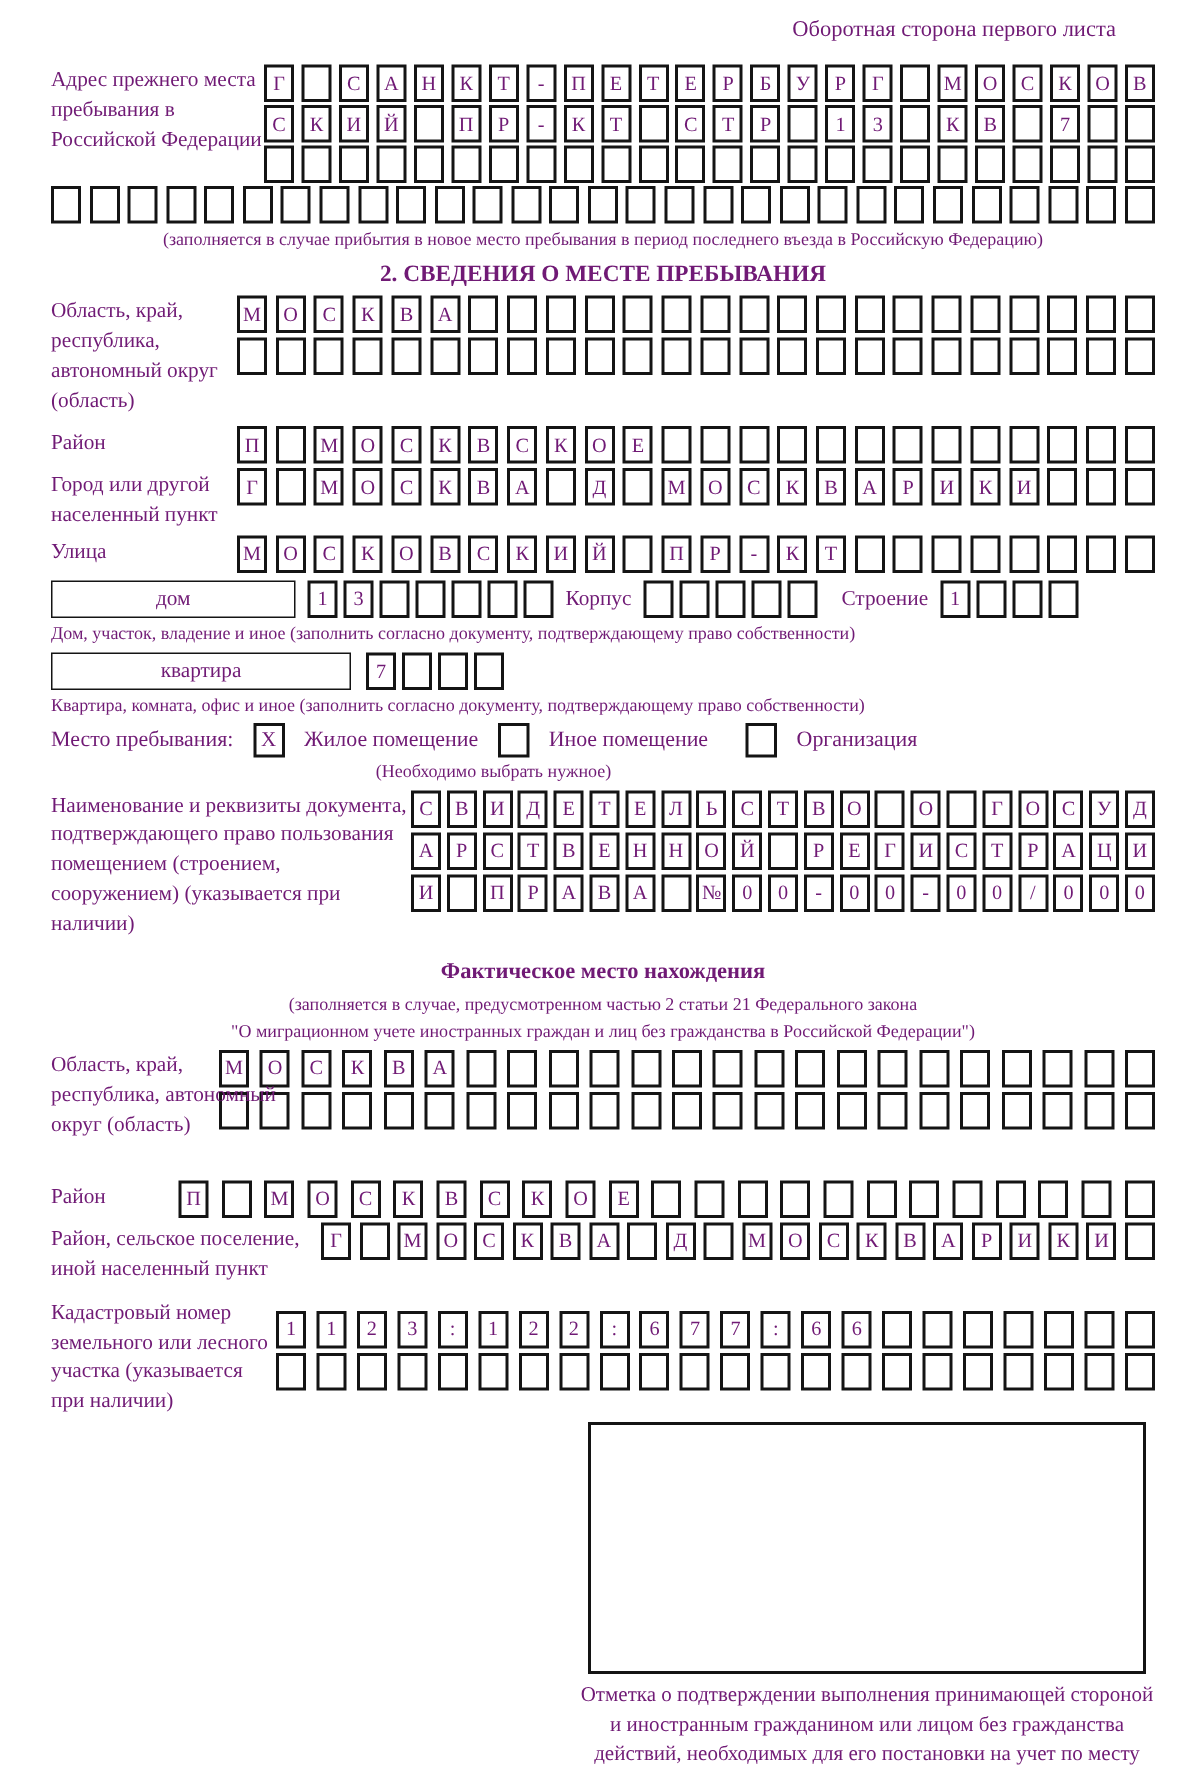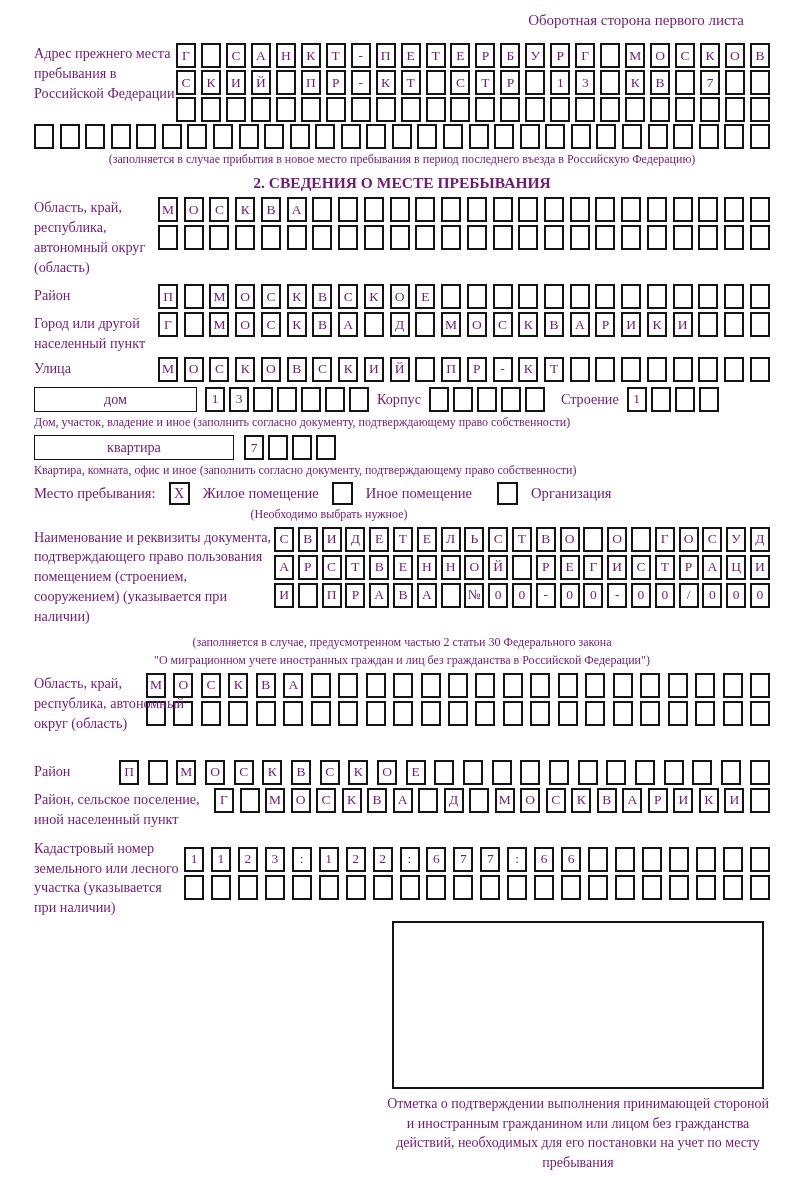--- a/index.html
+++ b/index.html
@@ -464,21 +464,22 @@
           <span class="cell">0</span>
           <span class="cell">0</span>
           <span class="cell">/</span>
           <span class="cell">0</span>
           <span class="cell">0</span>
           <span class="cell">0</span>
         </div>
     </div>
   </div>
 
-  <div class="fact-sub cap">(заполняется в случае, предусмотренном частью 2 статьи 30 Федерального закона</div>
+  <div class="fact-title">Фактическое место нахождения</div>
+  <div class="fact-sub cap">(заполняется в случае, предусмотренном частью 2 статьи 21 Федерального закона</div>
   <div class="fact-sub cap" style="margin-bottom:5px">"О миграционном учете иностранных граждан и лиц без гражданства в Российской Федерации")</div>
 
   <div class="grp minh84">
     <div class="glbl lbl" style="width:150px">Область, край, республика, автономный округ (область)</div>
     <div class="grows" style="margin-left:112px">
       <div class="cellrow">
           <span class="cell">М</span>
           <span class="cell">О</span>
           <span class="cell">С</span>
           <span class="cell">К</span>

